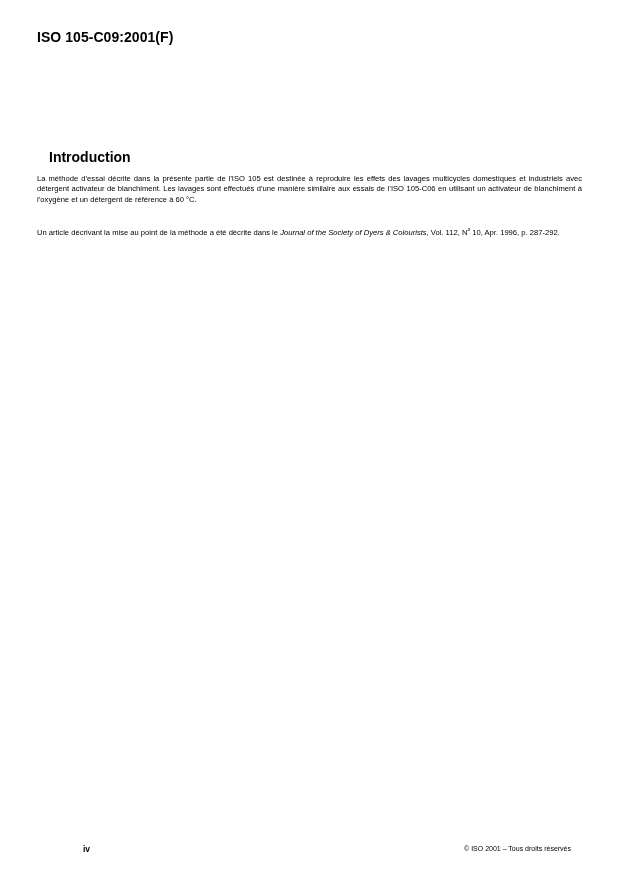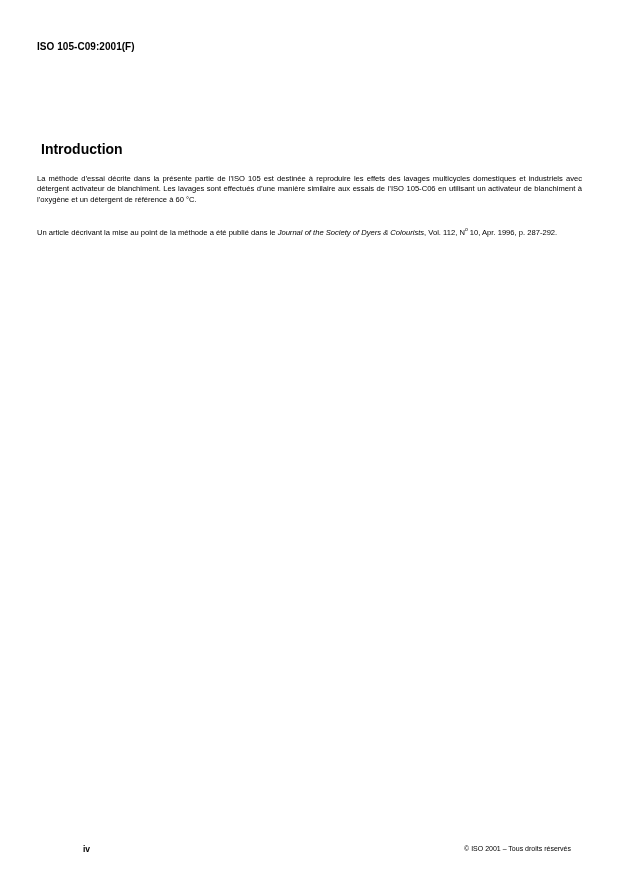--- a/index.html
+++ b/index.html
@@ -11,32 +11,32 @@
       width: 619px;
       height: 876px;
       position: relative;
       font-family: "Liberation Sans", sans-serif;
       color: #000000;
       overflow: hidden;
     }
     .header-id {
       position: absolute;
       left: 37px;
-      top: 41px;
-      font-size: 10px;
+      top: 29px;
+      font-size: 14px;
       font-weight: bold;
       letter-spacing: 0.05px;
     }
     .section-title {
       position: absolute;
       left: 37px;
       top: 137px;
       font-size: 14px;
       font-weight: bold;
-      margin: 4px;
+      margin: 12px;
     }
     .para {
       position: absolute;
       left: 37px;
       width: 545px;
       font-size: 7.6px;
       line-height: 10.4px;
       text-align: justify;
       margin: 0;
     }
@@ -65,17 +65,17 @@
   </style>
 </head>
 <body>
 
 <div class="header-id">ISO 105-C09:2001(F)</div>
 
 <h1 class="section-title">Introduction</h1>
 
 <p class="para para1">La méthode d’essai décrite dans la présente partie de l'ISO 105 est destinée à reproduire les effets des lavages multicycles domestiques et industriels avec détergent activateur de blanchiment. Les lavages sont effectués d’une manière similaire aux essais de l’ISO 105-C06 en utilisant un activateur de blanchiment à l’oxygène et un détergent de référence à 60 °C.</p>
 
-<p class="para para2"><span>Un article décrivant la mise au point de la méthode a été publié dans le </span><i>Journal of the Society of Dyers &amp; Colourists</i><span>, Vol. 112, N</span><sup>o</sup><span> 10, Apr. 1996, p. 287-292.</span></p>
+<p class="para para2"><span>Un article décrivant la mise au point de la méthode a été décrite dans le </span><i>Journal of the Society of Dyers &amp; Colourists</i><span>, Vol. 112, N</span><sup>o</sup><span> 10, Apr. 1996, p. 287-292.</span></p>
 
 <div class="footer-page">iv</div>
 
 <div class="footer-copy">© ISO 2001 – Tous droits réservés</div>
 
 </body></html>

